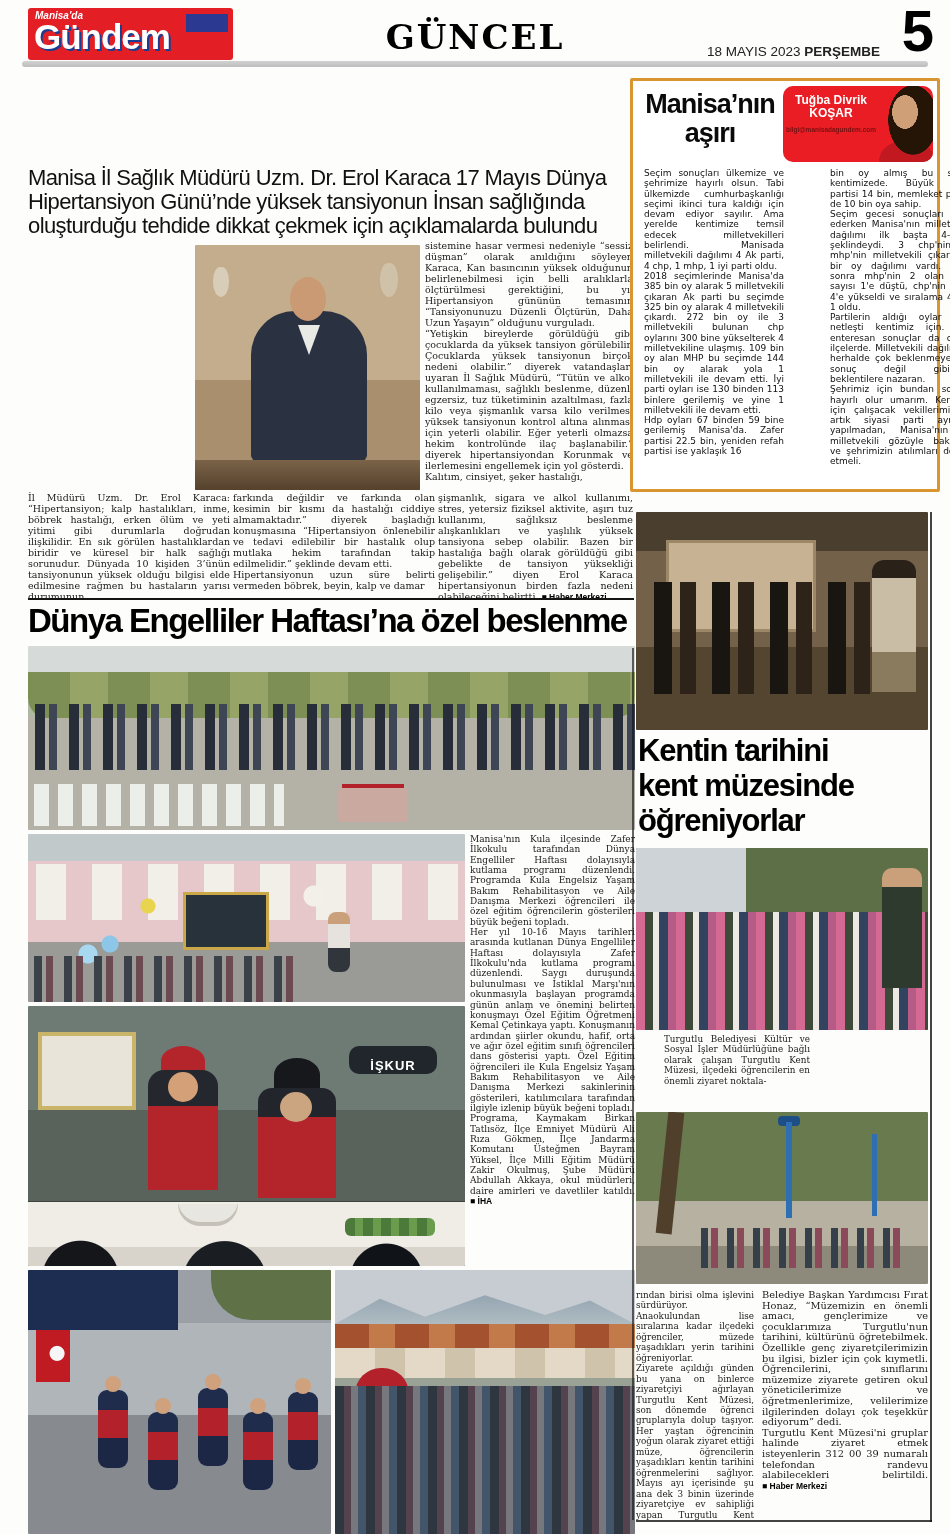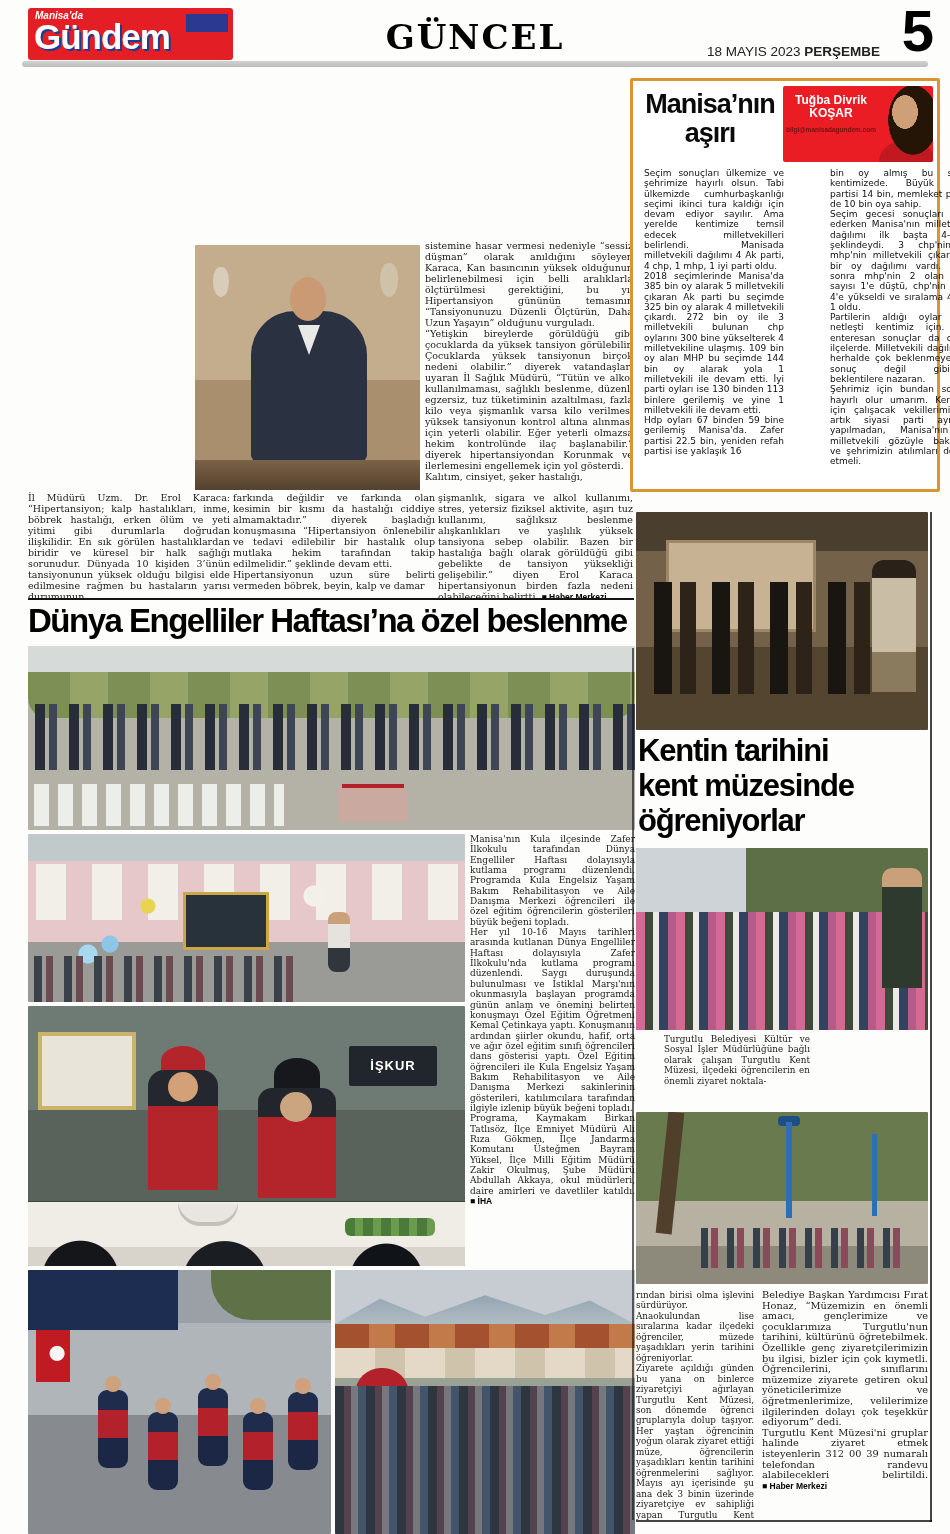--- a/index.html
+++ b/index.html
@@ -34,21 +34,21 @@
   
   .bodytxt{font:9.5px/11px "DejaVu Serif",serif;text-align:justify;overflow:hidden;color:#1a1a1a;}
   .evtxt{font:9px/10.35px "DejaVu Serif",serif;text-align:justify;overflow:hidden;color:#1a1a1a;}
   .mutxt1{font:8.8px/10.45px "DejaVu Serif",serif;text-align:justify;overflow:hidden;color:#1a1a1a;}
   .mutxt2{font:9.8px/10.6px "DejaVu Serif",serif;text-align:justify;overflow:hidden;color:#1a1a1a;}
   .optxt{font:9px/10.3px "DejaVu Sans",sans-serif;text-align:justify;overflow:hidden;color:#101010;}
   .tag{font:bold 8.5px/11px "Liberation Sans",sans-serif;color:#000;white-space:nowrap;}
   .divider{background:#141414;}
   
   .opbox{left:630px;top:78px;width:310px;height:414px;border:3px solid #d9952f;border-radius:2px;background:#fff;box-sizing:border-box;}
-  .authorbox{left:783px;top:86px;width:150px;height:76px;background:#ea1d25;border-radius:2px;overflow:hidden;}
+  .authorbox{left:783px;top:86px;width:150px;height:76px;background:#ea1d25;border-radius:10px;overflow:hidden;}
   .author-name{position:absolute;left:4px;top:8px;width:88px;text-align:center;
                font:bold 12px/13px "Liberation Sans",sans-serif;color:#fff;}
   .author-mail{position:absolute;left:2px;top:40px;width:92px;text-align:center;
                font:bold 6.5px/8px "Liberation Sans",sans-serif;color:#7a1111;}
   .author-photo{position:absolute;right:0;top:0;width:58px;height:76px;
      background:radial-gradient(ellipse 13px 17px at 30px 26px,#cf9f78 0 98%,transparent),
                 radial-gradient(ellipse 25px 35px at 38px 34px,#241507 0 98%,transparent),
                 radial-gradient(ellipse 28px 20px at 32px 74px,#c2181f 0 98%,transparent);}
   
   .ph{position:absolute;overflow:hidden;border-radius:1px;}
@@ -70,21 +70,21 @@
   .ps-board{left:155px;top:58px;width:80px;height:52px;background:#27323a;border:3px solid #caa84a;}
   .ps-balloons{left:0;top:0;width:100%;height:100%;background:
       radial-gradient(circle at 60px 120px,#a8d8f0 0 9px,transparent 10px),
       radial-gradient(circle at 82px 110px,#8ec6e8 0 8px,transparent 9px),
       radial-gradient(circle at 286px 62px,#f3f0ea 0 10px,transparent 11px),
       radial-gradient(circle at 120px 72px,#e8d44f 0 7px,transparent 8px);}
   .ps-kids{left:0;bottom:0;width:62%;height:46px;background:repeating-linear-gradient(90deg,transparent 0 6px,#3a4148 6px 14px,transparent 14px 18px,#6b4a52 18px 25px,transparent 25px 30px);}
   .ps-speaker{left:300px;bottom:30px;width:22px;height:60px;border-radius:8px;background:linear-gradient(180deg,#caa07a 0 20%,#e6e3de 20% 60%,#30363c 60%);}
   .ph-cooking{background:linear-gradient(180deg,#6e7a74 0 40%,#59635c 40% 75%,#3c423d 75%);}
   .pk-poster{left:10px;top:26px;width:90px;height:70px;background:#e9e4da;border:4px solid #c9b469;}
-  .pk-sign{right:28px;top:40px;width:88px;height:40px;background:#20262b;border-radius:2px;
+  .pk-sign{right:28px;top:40px;width:88px;height:28px;background:#20262b;border-radius:10px;
            color:#fff;font:bold 13px/40px "Liberation Sans",sans-serif;text-align:center;letter-spacing:1px;}
   .pk-hat1{left:133px;top:40px;width:44px;height:30px;background:#b3242b;border-radius:50% 50% 10% 10%;}
   .pk-chef1{left:120px;top:64px;width:70px;height:120px;border-radius:16px 16px 0 0;background:linear-gradient(180deg,#24282e 0 30%,#b3242b 30%);}
   .pk-face1{left:140px;top:66px;width:30px;height:30px;background:#d3a077;border-radius:50%;}
   .pk-hat2{left:246px;top:52px;width:46px;height:34px;background:#17181c;border-radius:50% 50% 8% 8%;}
   .pk-chef2{left:230px;top:82px;width:78px;height:110px;border-radius:14px 14px 0 0;background:linear-gradient(180deg,#22262c 0 26%,#b3242b 26%);}
   .pk-face2{left:252px;top:86px;width:32px;height:30px;background:#caa580;border-radius:50%;}
   .pk-table{left:0;bottom:0;width:100%;height:64px;background:linear-gradient(180deg,#f0ede7 0 70%,#d8d4cb 70%);}
   .pk-bowl{left:150px;bottom:40px;width:60px;height:22px;background:#e8e6e0;border-radius:0 0 30px 30px;box-shadow:inset 0 -4px 0 #c5c1b8;}
   .pk-veg{right:30px;bottom:30px;width:90px;height:18px;border-radius:6px;background:repeating-linear-gradient(90deg,#4c7a3a 0 10px,#6b9c4d 10px 18px);}
@@ -131,20 +131,23 @@
     <span class="logo-blue"></span>
   </div>
   <div class="abs guncel">GÜNCEL</div>
   <div class="abs dateline">
     <span>18 MAYIS 2023</span>
     <b>PERŞEMBE</b>
   </div>
   <div class="abs pagenum">5</div>
   <div class="abs header-rule"></div>
 
+  <div class="abs h-sub ml">Manisa İl Sağlık Müdürü Uzm. Dr. Erol Karaca 17 Mayıs Dünya
+Hipertansiyon Günü’nde yüksek tansiyonun İnsan sağlığında
+oluşturduğu tehdide dikkat çekmek için açıklamalarda bulundu</div>
 
   <div class="ph ph-erol" style="left:195px;top:245px;width:225px;height:245px;">
     <div class="pe-vase1"></div>
       <div class="pe-vase2"></div>
     <div class="pe-man"></div>
     <div class="pe-head"></div>
       <div class="pe-shirt"></div>
       <div class="pe-desk"></div>
   </div>
 

